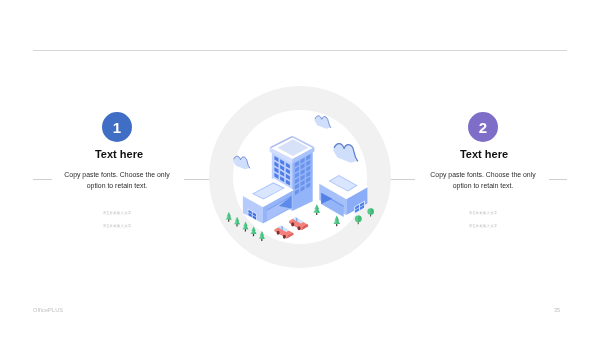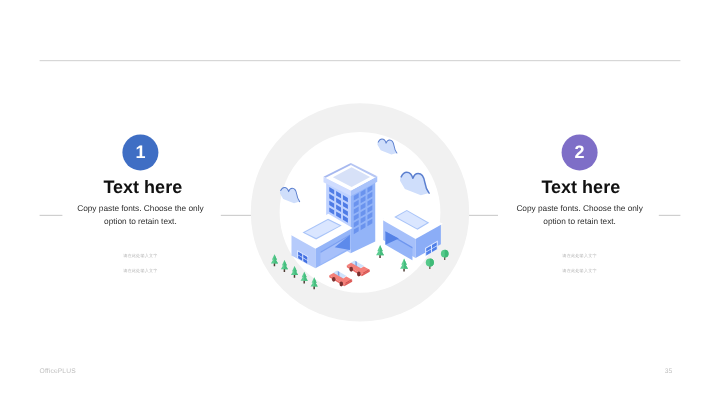--- a/index.html
+++ b/index.html
@@ -19,21 +19,21 @@
 
   .mask{position:absolute;background:#ffffff;}
 
   .badge{position:absolute;width:30px;height:30px;border-radius:50%;
          display:flex;align-items:center;justify-content:center;
          color:#ffffff;font-size:15px;font-weight:bold;letter-spacing:0;}
   .badge-1{left:102px;top:112px;background:#3f6ec4;}
   .badge-2{left:468px;top:112px;background:#7e6ec7;}
 
   .heading{position:absolute;width:200px;text-align:center;
-           font-size:15px;font-weight:bold;color:#111111;line-height:1;}
+           font-size:11px;font-weight:bold;color:#111111;line-height:1;}
   .heading-1{left:19px;top:149px;}
   .heading-2{left:384px;top:149px;}
 
   .para{position:absolute;width:112px;text-align:center;
         font-size:6.9px;color:#2b2b2b;line-height:11.2px;}
   .para-1{left:61px;top:169px;}
   .para-2{left:427px;top:169px;}
 
   .mini{position:absolute;width:120px;text-align:center;
         font-size:3.4px;color:#b6b6b6;line-height:13px;letter-spacing:.2px;}

